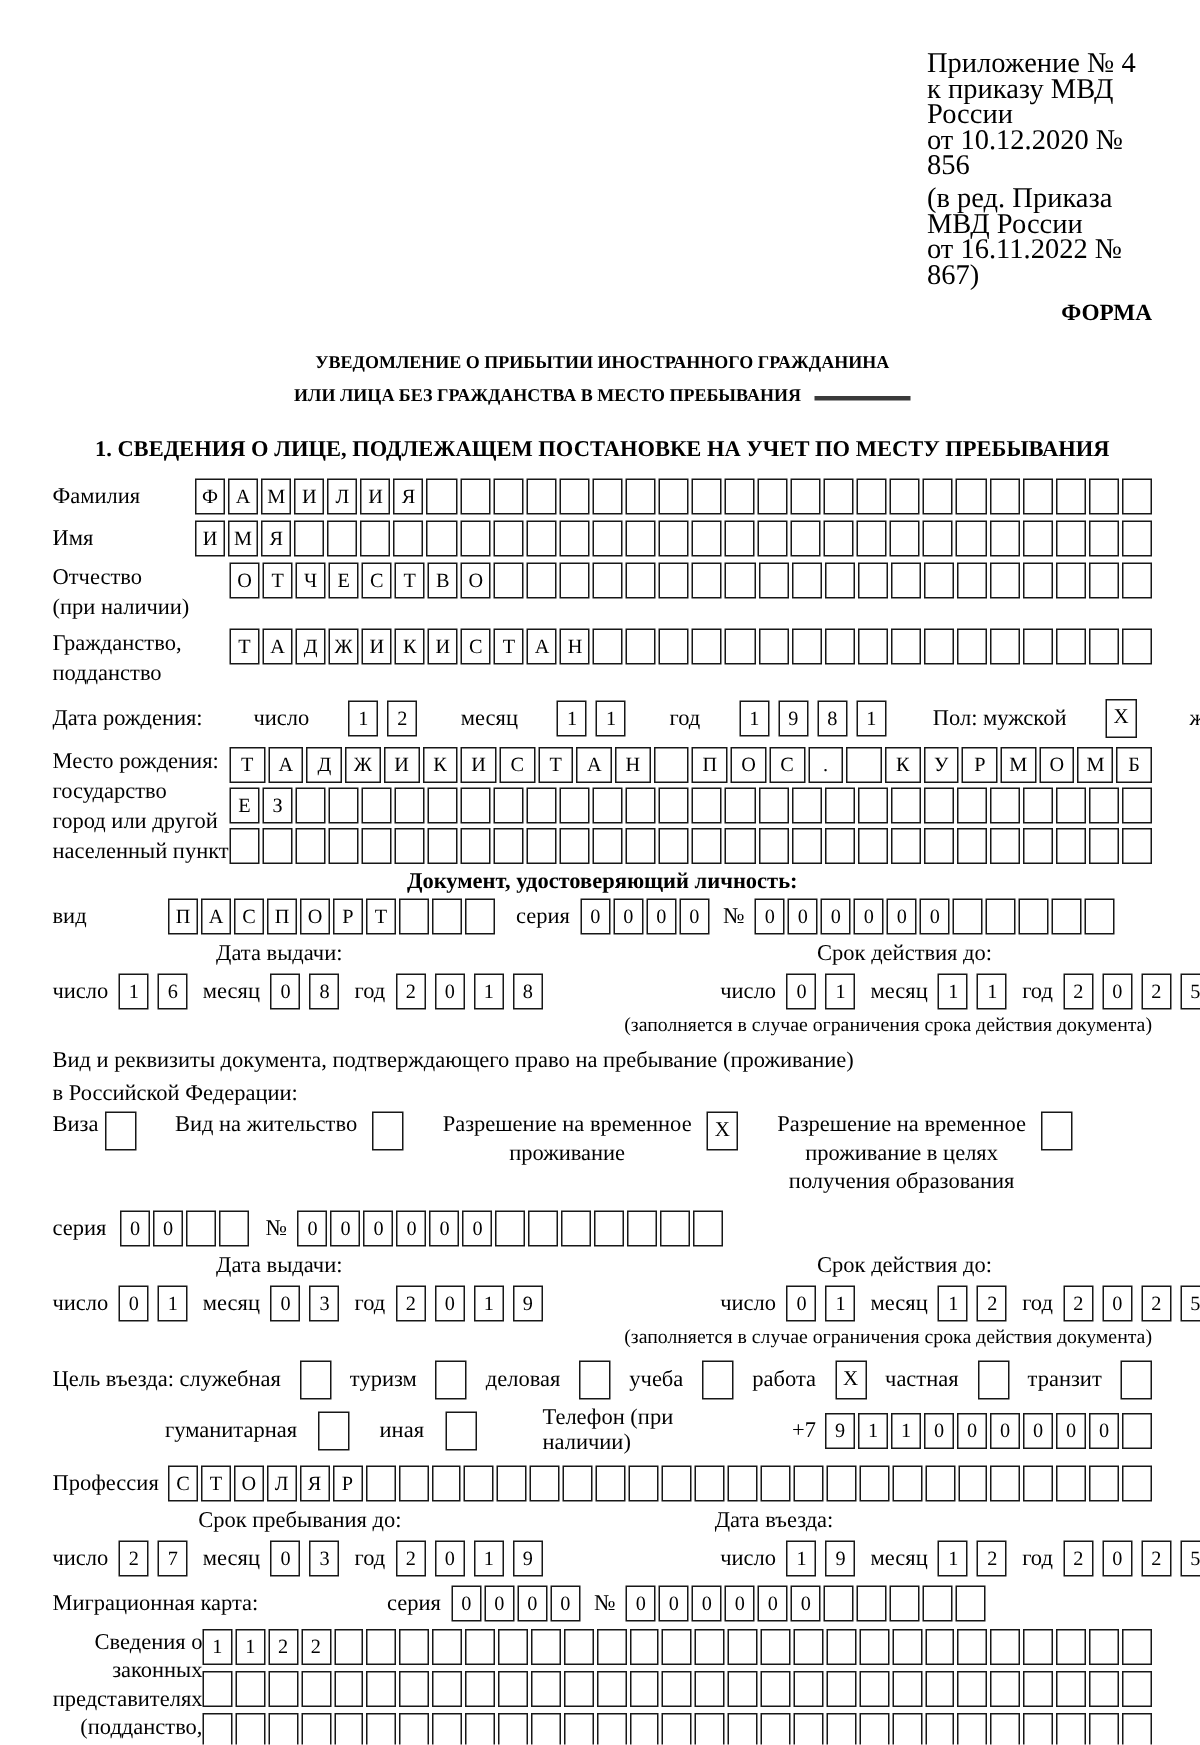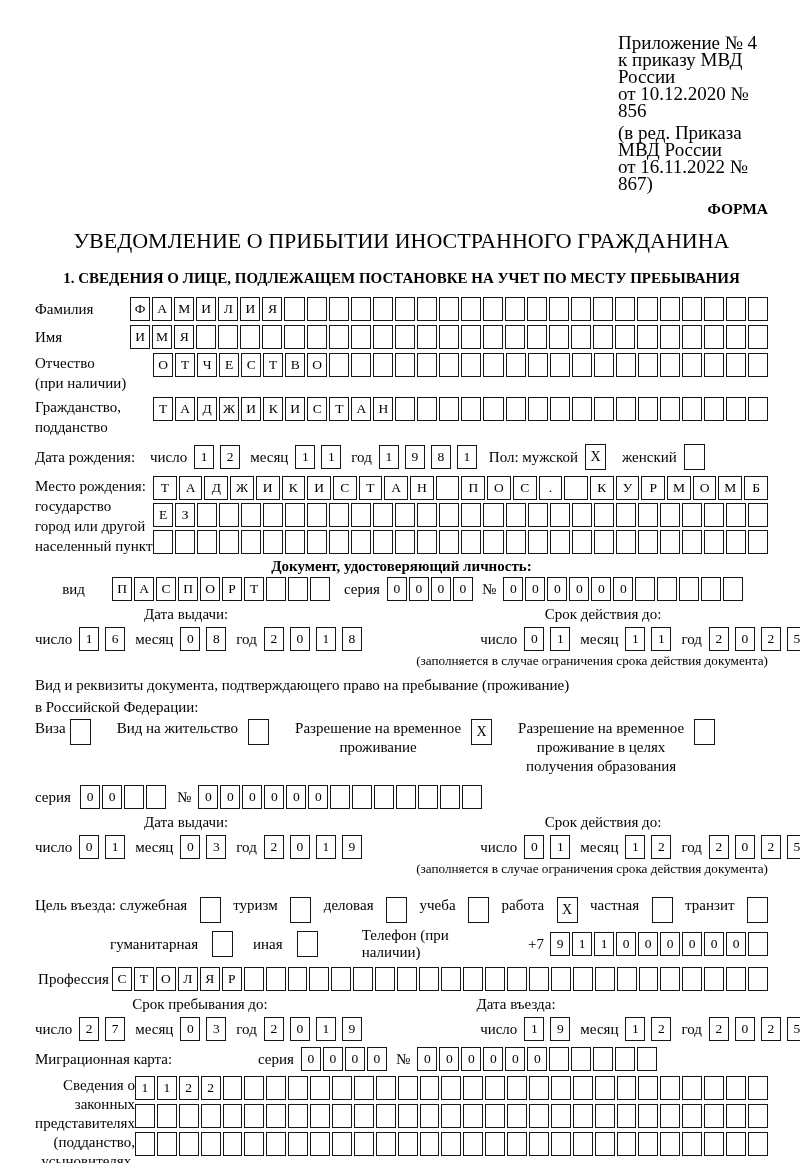--- a/index.html
+++ b/index.html
@@ -6,29 +6,29 @@
   body { width:800px; height:1163px; overflow:hidden; color:#000;
          font-family:"Liberation Serif","DejaVu Serif",serif; font-size:15px; }
   .page { box-sizing:border-box; width:800px; height:1163px; padding:34px 32px 0 35px; }
 
   
   .hdr { margin-left:583px; font-size:19px; line-height:17px; }
   .hdr .sub { margin-top:5px; }
   .form-label { text-align:right; font-weight:bold; font-size:15.5px; margin-top:8px; }
 
   
-  .title { text-align:center; font-weight:normal; font-size:22px; line-height:22px; margin-top:12px; }
+  .title { text-align:center; font-weight:bold; font-size:12px; line-height:22px; margin-top:12px; }
   .blank-line { display:inline-block; width:64px; border-bottom:3px solid #3a3a3a; height:12px; margin-left:9px; }
   .section-h { text-align:center; font-weight:bold; font-size:15px; margin-top:18px; }
 
   
   .frow { display:flex; align-items:center; margin-top:4px; }
   .frow.top { align-items:flex-start; }
   .flabel { flex:none; line-height:20px; }
-  .w95 { width:95px; } .w118 { width:118px; } .w77 { width:77px;text-align:center; } .w100 { width:100px;text-align:right; }
+  .w95 { width:95px; } .w118 { width:118px; } .w77 { width:77px; } .w100 { width:100px;text-align:right; }
   .stack { flex:1; display:flex; flex-direction:column; gap:3px; }
 
   
   .boxes { display:flex; gap:2px; }
   .boxes.fill { flex:1; }
   .boxes.fill .cell { flex:1; width:auto; }
   .cell { box-sizing:border-box; flex:none; width:20px; height:24px; border:1.8px solid #171717;
           display:inline-flex; align-items:center; justify-content:center; font-size:13.5px; background:#fff; }
   .dcells { gap:6px; }
   .cbox { box-sizing:border-box; flex:none; width:21px; height:26px; border:1.8px solid #171717;
@@ -48,21 +48,21 @@
   .dcol.right .dfields { padding-left:42px; }
   .note-right { text-align:right; font-size:13.2px; line-height:17px; margin-top:1px; }
 
   
   .permit-row { display:flex; align-items:flex-start; margin-top:2px; }
   .ptext { text-align:center; line-height:19px; }
   .pgap { margin-left:14px; } .pgap2 { margin-left:26px; }
   .permit-row .cbox { margin-left:10px; }
 
   
-  .purpose-row { display:flex; align-items:flex-start; justify-content:space-between; margin-top:20px; }
+  .purpose-row { display:flex; align-items:center; justify-content:space-between; margin-top:8px; }
   .purpose2 { display:flex; align-items:center; margin-top:4px; margin-left:75px; }
 
   .center-note { text-align:center; font-size:13.2px; margin-top:14px; }
   .doc-h { text-align:center; font-weight:bold; margin-top:2px; }
   .plain { line-height:20px; margin-top:6px; }
   .ml6{margin-left:6px;} .ml14{margin-left:14px;} .ml20{margin-left:20px;}
 </style>
 </head>
 <body>
 
@@ -73,20 +73,21 @@
     <div>к приказу МВД России</div>
     <div>от 10.12.2020 № 856</div>
     <div class="sub">(в ред. Приказа МВД России</div>
     <div>от 16.11.2022 № 867)</div>
   </div>
 
   <div class="form-label">ФОРМА</div>
 
   <div class="title">
     <div>УВЕДОМЛЕНИЕ О ПРИБЫТИИ ИНОСТРАННОГО ГРАЖДАНИНА</div>
+    <div><span>ИЛИ ЛИЦА БЕЗ ГРАЖДАНСТВА В МЕСТО ПРЕБЫВАНИЯ</span><span class="blank-line"></span></div>
   </div>
 
   <div class="section-h">1. СВЕДЕНИЯ О ЛИЦЕ, ПОДЛЕЖАЩЕМ ПОСТАНОВКЕ НА УЧЕТ ПО МЕСТУ ПРЕБЫВАНИЯ</div>
 
   <div class="frow" style="margin-top:10px;">
     <div class="flabel w95">Фамилия</div>
     <div class="boxes fill">
         <span class="cell">Ф</span>
         <span class="cell">А</span>
         <span class="cell">М</span>
@@ -221,21 +222,21 @@
         <span class="cell"></span>
         <span class="cell"></span>
         <span class="cell"></span>
         <span class="cell"></span>
         <span class="cell"></span>
         <span class="cell"></span>
         <span class="cell"></span>
       </div>
   </div>
 
-  <div class="frow" style="margin-top:7px;">
+  <div class="frow" style="margin-top:7px;gap:19px;">
     <div class="flabel" style="width:115px;">Дата рождения:</div>
     <div class="dlab first">число</div>
     <div class="boxes dcells">
         <span class="cell">1</span>
         <span class="cell">2</span>
       </div>
     <div class="dlab">месяц</div>
     <div class="boxes dcells">
         <span class="cell">1</span>
         <span class="cell">1</span>

